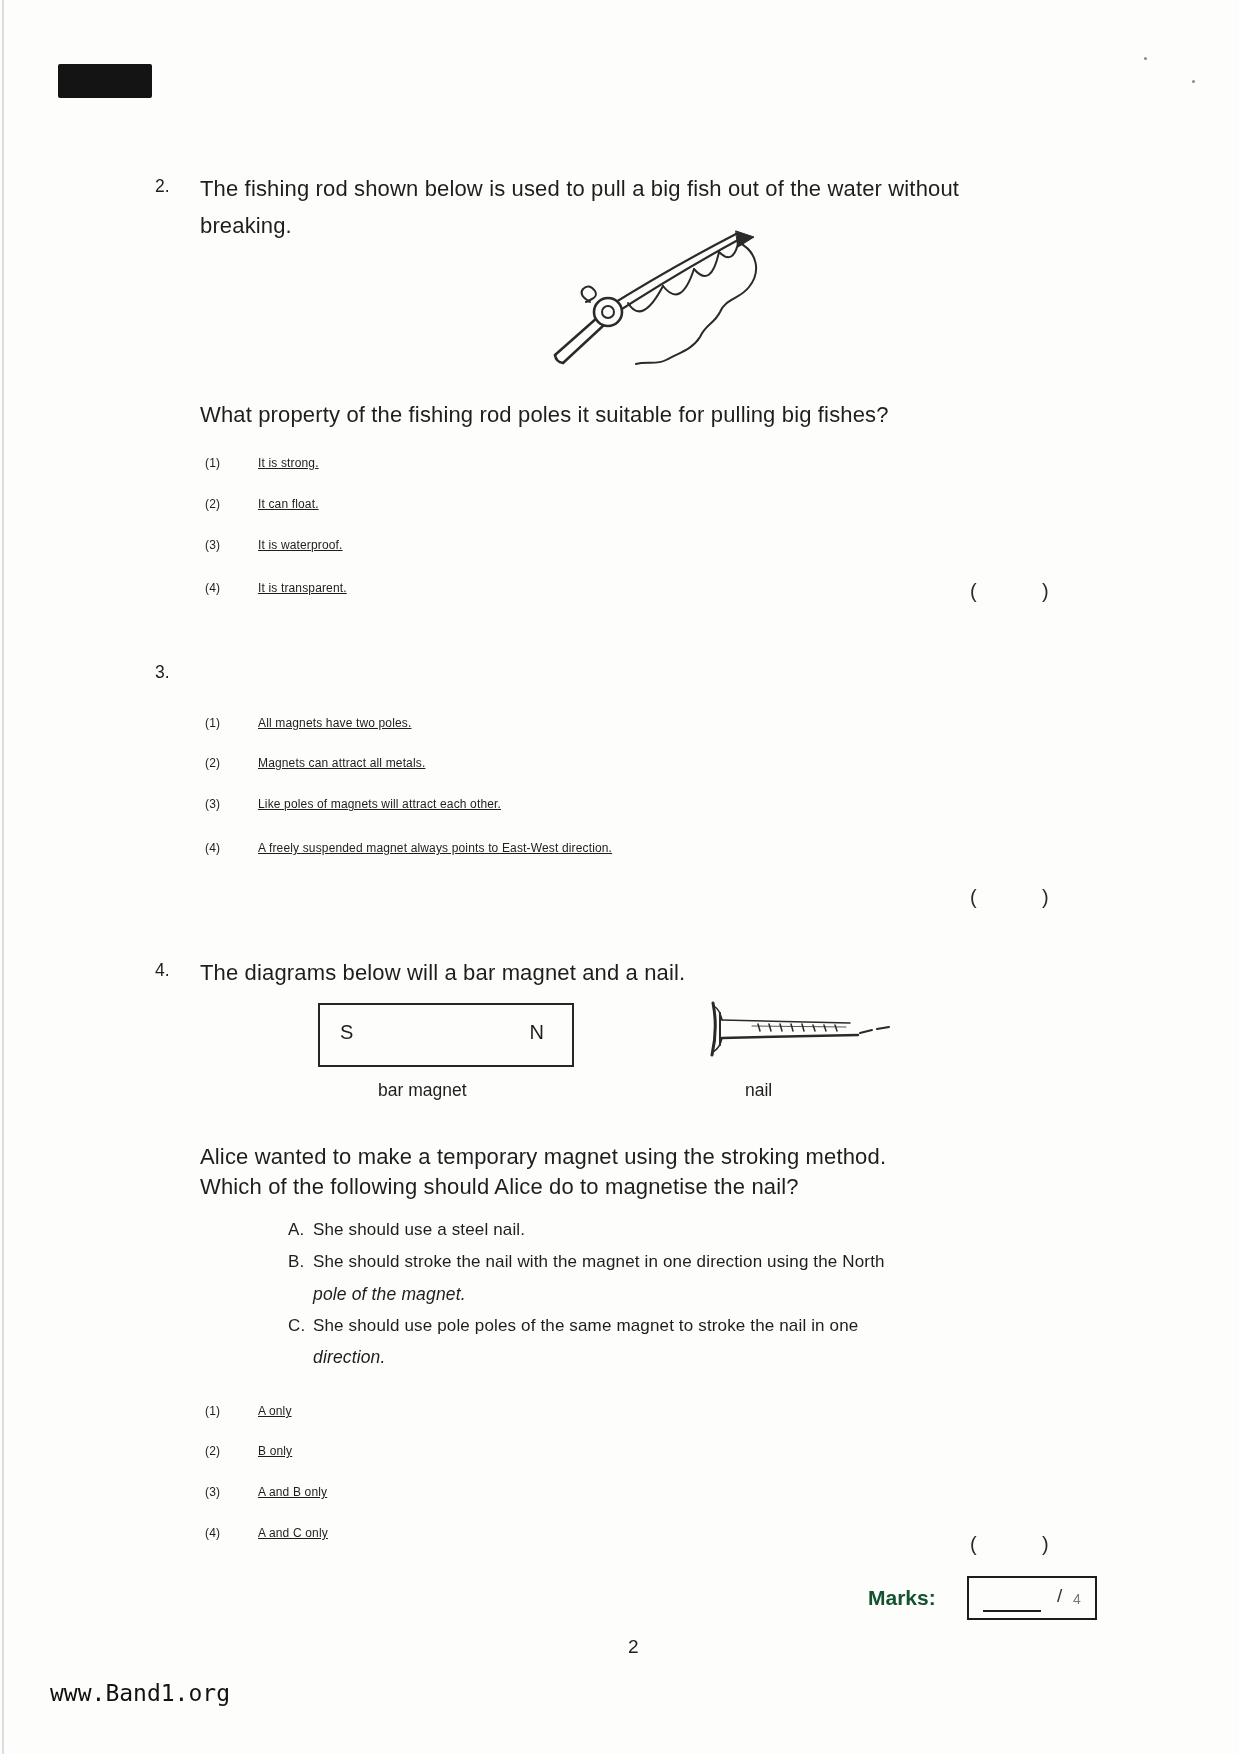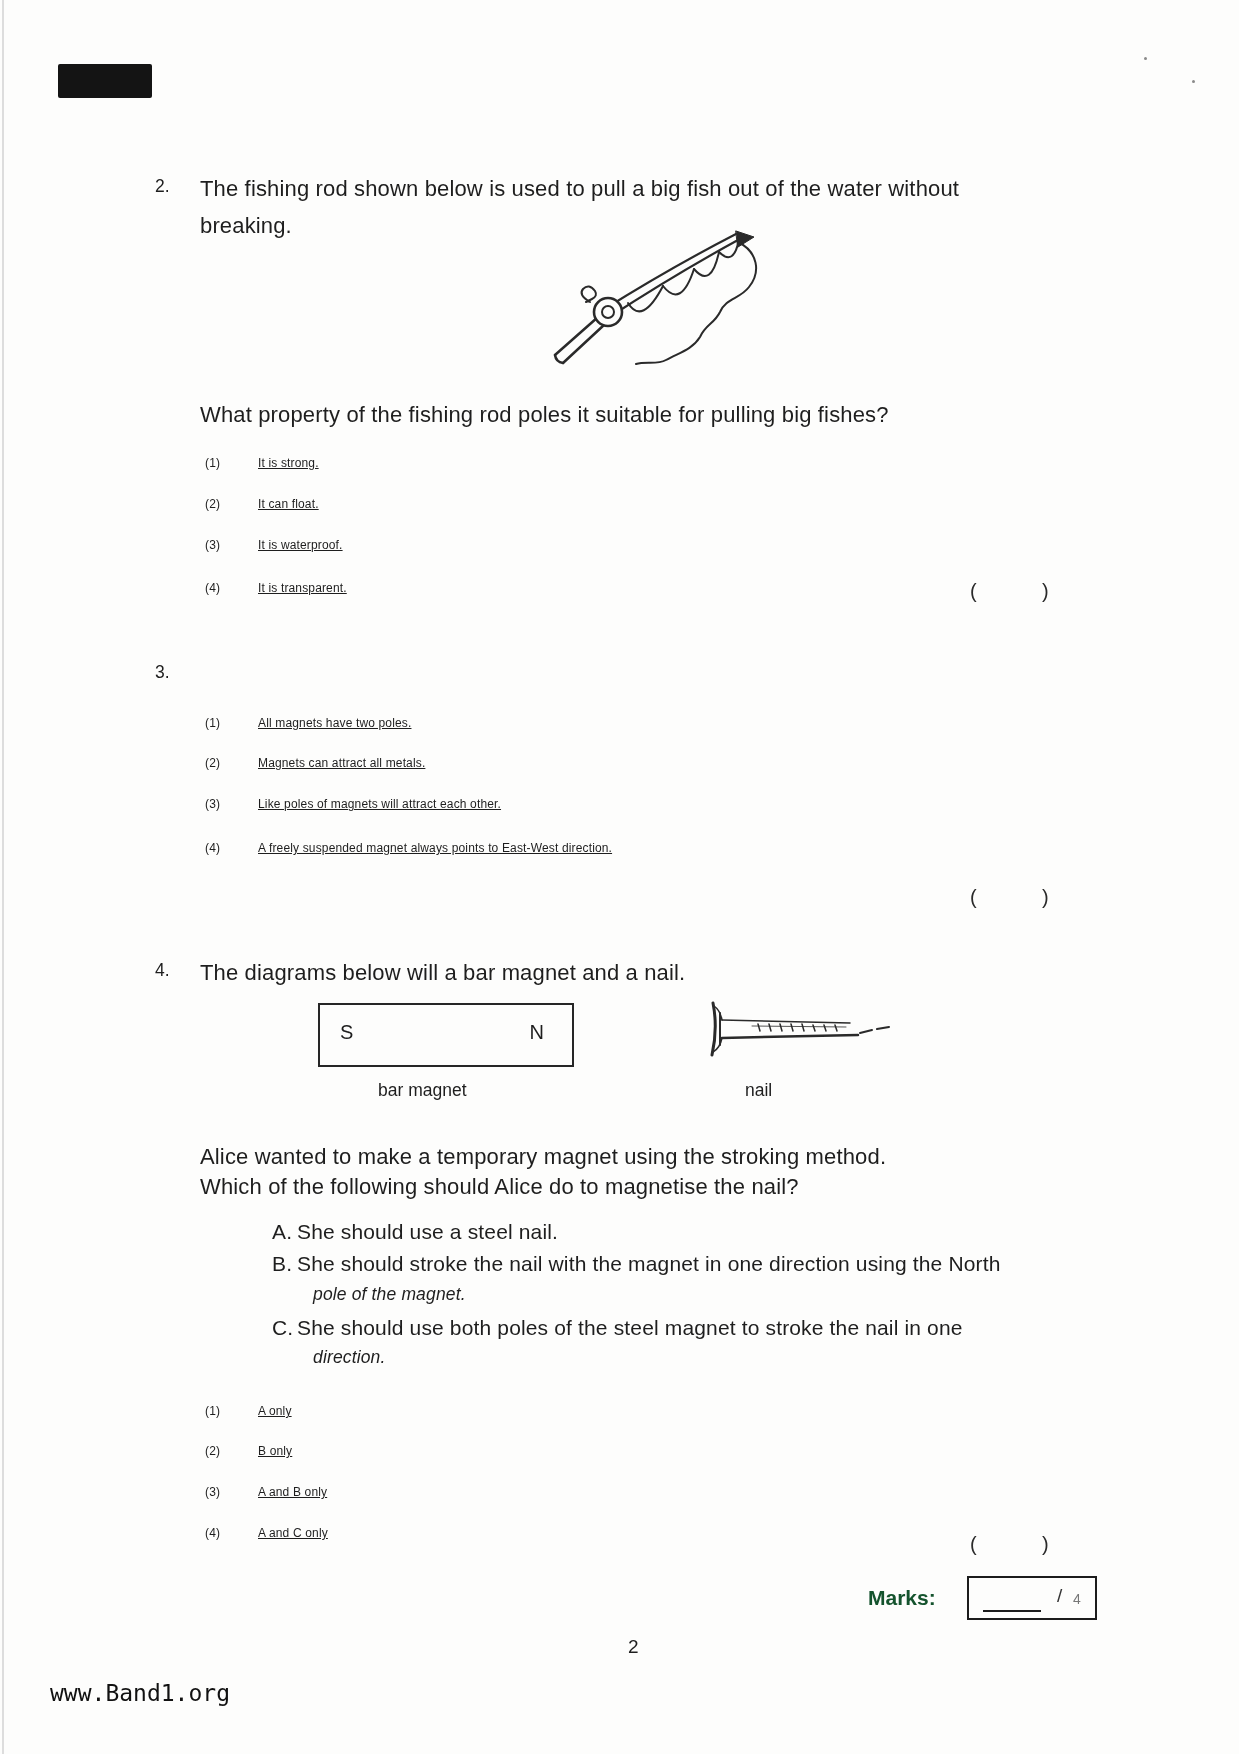--- a/index.html
+++ b/index.html
@@ -8,21 +8,21 @@
     width:1239px;height:1754px;
     background:#fdfdfc;
     overflow:hidden;
     font-family:"Liberation Sans", sans-serif;
     color:#1e1e1e;
   }
   .t{position:absolute;white-space:nowrap;font-size:22px;letter-spacing:.15px;}
   .qnum{position:absolute;white-space:nowrap;font-size:17.5px;}
   .opt{position:absolute;left:205px;white-space:nowrap;font-size:12px;letter-spacing:.15px;text-decoration:underline;}
   .optnum{display:inline-block;width:53px;}
-  .stmt{position:absolute;left:272px;white-space:nowrap;font-size:21px;letter-spacing:.15px;}
+  .stmt{position:absolute;left:288px;white-space:nowrap;font-size:17px;letter-spacing:.15px;}
   .stmt .letter{display:inline-block;width:25px;}
   .cont{position:absolute;left:313px;white-space:nowrap;font-size:17.5px;letter-spacing:.15px;font-style:italic;}
   .paren{position:absolute;font-size:20px;color:#2a2a2a;}
   .redaction{position:absolute;left:58px;top:64px;width:94px;height:34px;background:#141414;border-radius:2px;}
   .edge-line{position:absolute;left:2px;top:0;width:2px;height:1754px;background:#dddddd;}
   .dot{position:absolute;width:3px;height:3px;border-radius:50%;background:#8a8a8a;}
   .magnet{position:absolute;left:318px;top:1003px;width:256px;height:64px;border:2.5px solid #262626;box-sizing:border-box;}
   .magnet .pole{position:absolute;top:16px;font-size:20px;}
   .diagram-label{position:absolute;font-size:17.5px;white-space:nowrap;}
   .marks-label{position:absolute;left:868px;top:1586px;font-size:21px;font-weight:bold;color:#14532d;}
@@ -148,21 +148,21 @@
   <div class="t" style="left:200px;top:1144px">Alice wanted to make a temporary magnet using the stroking method.</div>
 
   <div class="stmt" style="top:1220px">
     <span class="letter">A.</span><span>She should use a steel nail.</span>
   </div>
   <div class="stmt" style="top:1252px">
     <span class="letter">B.</span><span>She should stroke the nail with the magnet in one direction using the North</span>
   </div>
   <div class="cont" style="top:1284px">pole of the magnet.</div>
   <div class="stmt" style="top:1316px">
-    <span class="letter">C.</span><span>She should use both poles of the steel magnet to stroke the nail in one</span>
+    <span class="letter">C.</span><span>She should use pole poles of the same magnet to stroke the nail in one</span>
   </div>
   <div class="cont" style="top:1347px">direction.</div>
 
   <div class="opt" style="top:1404px">
     <span class="optnum">(1)</span><span>A only</span>
   </div>
   <div class="opt" style="top:1444px">
     <span class="optnum">(2)</span><span>B only</span>
   </div>
   <div class="opt" style="top:1485px">

